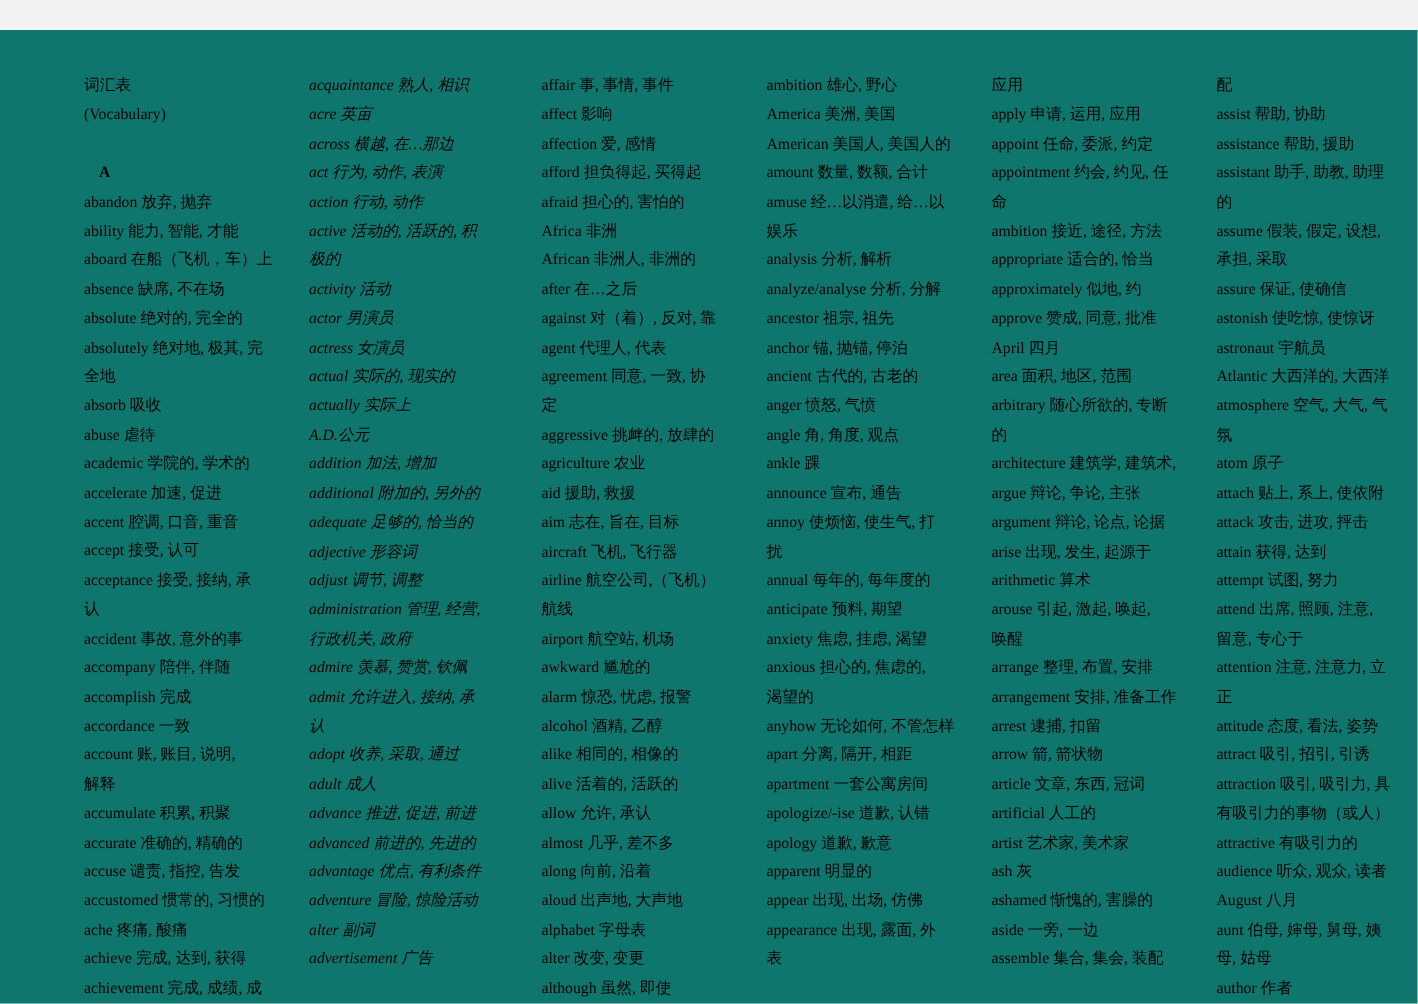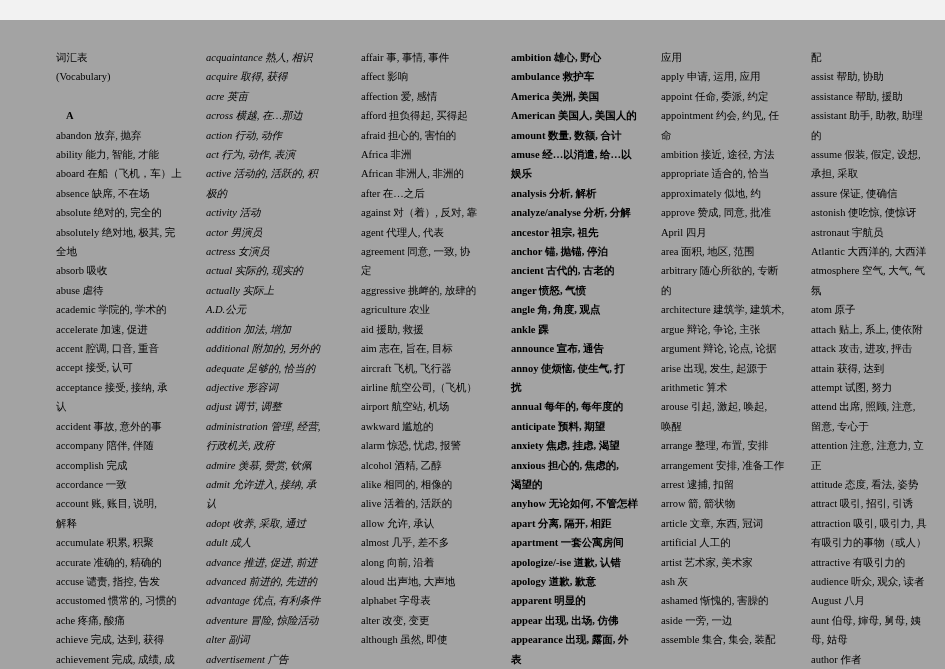--- a/index.html
+++ b/index.html
@@ -12,41 +12,41 @@
     background: #f2f2f2;
     font-family: "Liberation Serif", "DejaVu Serif", serif;
     overflow: hidden;
   }
   #page {
     position: absolute;
     left: 0;
     top: 20px;
     width: 945px;
     height: 649px;
-    background: #a3a3a3;
+    background: #0f766e;
     box-sizing: border-box;
     padding: 28px 18px 0 18px;
   }
   #columns {
     display: flex;
     flex-direction: row;
     align-items: flex-start;
     width: 100%;
     height: 100%;
   }
   .col {
     width: 150px;
     flex: 0 0 150px;
     padding-right: 0px;
     box-sizing: border-box;
   }
   .col:nth-child(1) { margin-left: 38px; }
   .col:nth-child(2) { margin-left: 0px; font-style: italic; }
   .col:nth-child(3) { margin-left: 5px; }
-  .col:nth-child(4) { margin-left: 0px; font-weight: bold; }
+  .col:nth-child(4) { margin-left: 0px; }
   .col:nth-child(5) { margin-left: 0px; }
   .col:nth-child(6) { margin-left: 0px; }
   .entry {
     font-size: 10.5px;
     line-height: 19.4px;
     color: #000000;
     white-space: normal;
     word-wrap: break-word;
     letter-spacing: 0px;
   }
@@ -99,25 +99,24 @@
       <div class="entry">accustomed 惯常的, 习惯的</div>
       <div class="entry">ache 疼痛, 酸痛</div>
       <div class="entry">achieve  完成, 达到, 获得</div>
       <div class="entry">achievement 完成, 成绩, 成</div>
       <div class="entry">就</div>
 
     </div>
 
     <div class="col">
       <div class="entry">acquaintance 熟人, 相识</div>
-      <div class="entry">acquire  取得, 获得</div>
       <div class="entry">acre 英亩</div>
       <div class="entry">across 横越, 在…那边</div>
+      <div class="entry">act  行为, 动作, 表演</div>
       <div class="entry">action 行动, 动作</div>
-      <div class="entry">act  行为, 动作, 表演</div>
       <div class="entry">active 活动的, 活跃的, 积</div>
       <div class="entry">极的</div>
       <div class="entry">activity 活动</div>
       <div class="entry">actor  男演员</div>
       <div class="entry">actress  女演员</div>
       <div class="entry">actual 实际的, 现实的</div>
       <div class="entry">actually 实际上</div>
       <div class="entry">A.D.公元</div>
       <div class="entry">addition 加法, 增加</div>
       <div class="entry">additional 附加的, 另外的</div>
@@ -152,39 +151,39 @@
       <div class="entry">against  对（着）, 反对, 靠</div>
       <div class="entry">agent  代理人, 代表</div>
       <div class="entry">agreement  同意, 一致, 协</div>
       <div class="entry">定</div>
       <div class="entry">aggressive 挑衅的, 放肆的</div>
       <div class="entry">agriculture  农业</div>
       <div class="entry">aid  援助, 救援</div>
       <div class="entry">aim  志在, 旨在, 目标</div>
       <div class="entry">aircraft 飞机, 飞行器</div>
       <div class="entry">airline  航空公司,（飞机）</div>
+      <div class="entry">航线</div>
       <div class="entry">airport  航空站, 机场</div>
       <div class="entry">awkward  尴尬的</div>
       <div class="entry">alarm  惊恐, 忧虑, 报警</div>
       <div class="entry">alcohol  酒精, 乙醇</div>
       <div class="entry">alike  相同的, 相像的</div>
       <div class="entry">alive  活着的, 活跃的</div>
       <div class="entry">allow  允许,  承认</div>
       <div class="entry">almost 几乎, 差不多</div>
       <div class="entry">along  向前, 沿着</div>
       <div class="entry">aloud  出声地, 大声地</div>
       <div class="entry">alphabet 字母表</div>
       <div class="entry">alter  改变, 变更</div>
       <div class="entry">although 虽然, 即使</div>
 
     </div>
 
     <div class="col">
       <div class="entry">ambition 雄心, 野心</div>
-      <div class="entry">ambulance  救护车</div>
       <div class="entry">America  美洲, 美国</div>
       <div class="entry">American 美国人, 美国人的</div>
       <div class="entry">amount 数量, 数额, 合计</div>
       <div class="entry">amuse  经…以消遣, 给…以</div>
       <div class="entry">娱乐</div>
       <div class="entry">analysis 分析, 解析</div>
       <div class="entry">analyze/analyse  分析, 分解</div>
       <div class="entry">ancestor 祖宗, 祖先</div>
       <div class="entry">anchor 锚, 抛锚, 停泊</div>
       <div class="entry">ancient  古代的, 古老的</div>

